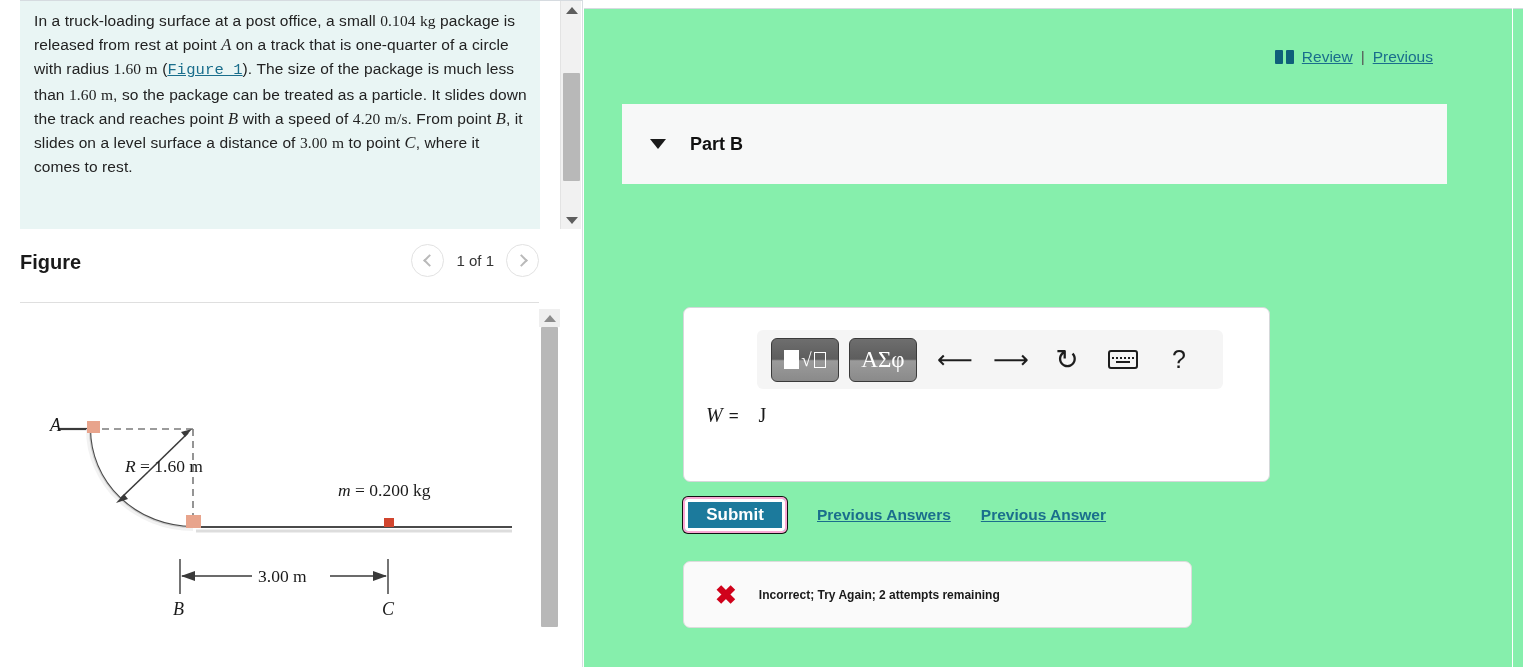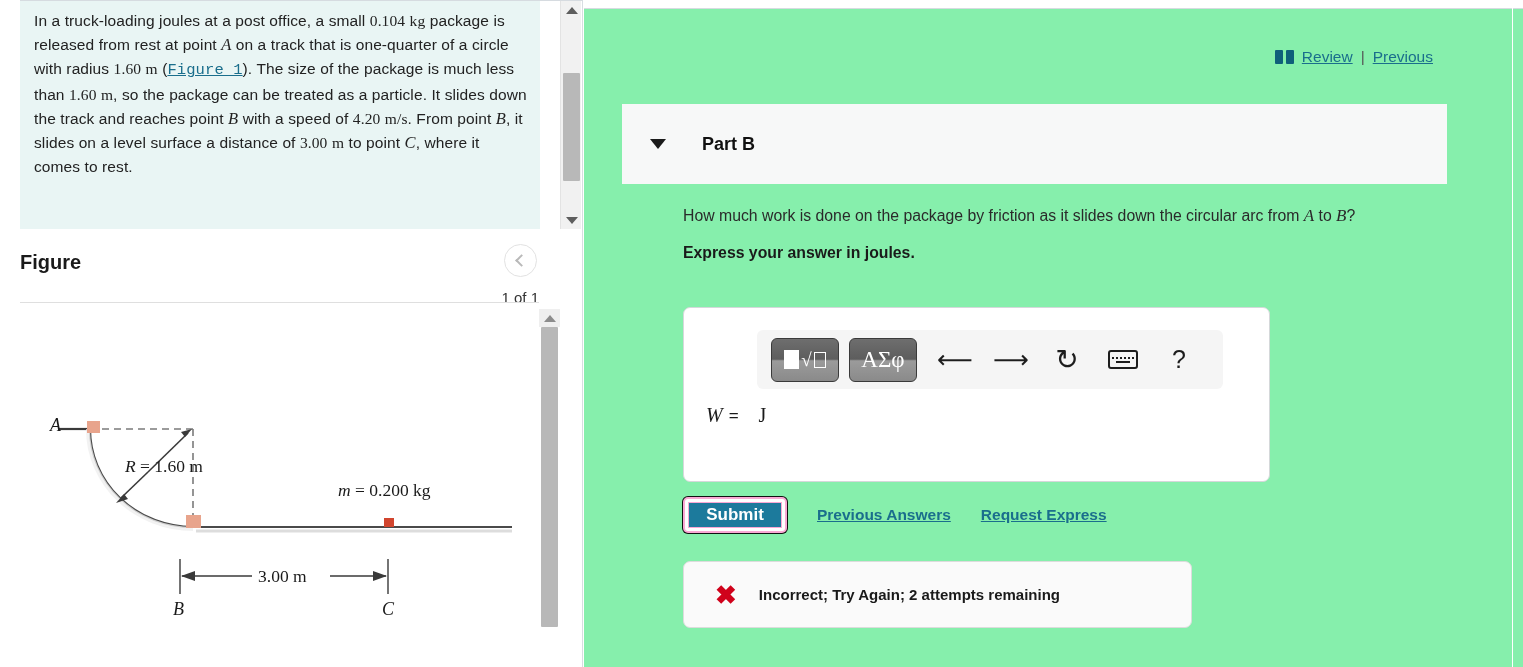--- a/index.html
+++ b/index.html
@@ -50,21 +50,21 @@
   .tri-dn { width:0;height:0;border-left:6px solid transparent;border-right:6px solid transparent;border-top:7px solid #5e5e5e;}
   .sb-problem { left:560px; top:1px; height:228px; }
   .sb-figure  { left:539px; top:309px; height:358px; background:#fff; border-left:none;}
 
   
   .figure-header {
     position:absolute; left:20px; top:236px; width:519px; height:52px;
     display:flex; align-items:center;
   }
   .figure-title { font-size:20px; font-weight:bold; color:#1a1a1a; }
-  .fig-nav { position:absolute; right:0; top:8px; display:flex; align-items:center; gap:12px;flex-direction:column;}
+  .fig-nav { position:absolute; right:0; top:8px; display:flex; align-items:center; gap:12px;}
   .nav-circle {
     width:33px;height:33px;border-radius:50%; border:1px solid #e2e2e2;
     display:flex;align-items:center;justify-content:center; background:#fff; cursor:pointer;
   }
   .chev { width:9px;height:9px;border-top:2px solid #b9b9b9;border-right:2px solid #b9b9b9; }
   .chev.left { transform: rotate(-135deg); margin-left:3px;}
   .chev.right{ transform: rotate(45deg); margin-right:3px;}
   .fig-count { font-size:15px; color:#333; }
   .figure-rule { position:absolute; left:20px; top:302px; width:519px; height:1px; background:#dfdfdf;}
 
@@ -84,21 +84,21 @@
   .book-icon { display:inline-block; width:19px; height:14px; position:relative; }
   .book-icon .bl, .book-icon .br {
     position:absolute; top:0; width:8px; height:14px; background:#0f5f7a; border-radius:1px;
   }
   .book-icon .bl { left:0; } .book-icon .br { right:0; }
   .link { color:#1a6e8c; text-decoration:underline; cursor:pointer; }
   .sep { color:#555; }
 
   .part-header {
     position:absolute; left:38px; top:96px; width:825px; height:80px;
-    background:#f7f8f8; display:flex; align-items:center; padding-left:28px; gap:36px;
+    background:#f7f8f8; display:flex; align-items:center; padding-left:28px; gap:24px;
   }
   .caret-down { width:0;height:0;border-left:8px solid transparent;border-right:8px solid transparent;border-top:10px solid #1b1b1b; cursor:pointer;}
   .part-title { font-size:18px; font-weight:bold; color:#111; }
   .q-block { position:absolute; left:99px; top:196px; width:770px; }
   .q-text { font-size:15.8px; line-height:23.5px; color:#2a2a2a;}
   .q-text .mathvar { font-family:"Liberation Serif", serif; font-style:italic; font-size:17px;}
   .q-express { margin-top:16px; font-size:15.8px; font-weight:bold; color:#1a1a1a;}
 
   .answer-card {
     position:absolute; left:99px; top:299px; width:587px; height:175px;
@@ -137,44 +137,44 @@
   .ans-input {
     width:459px; height:55px; border:1px solid #3f7f9c; background:#fff;
     font-family:"Liberation Serif", serif; font-size:30px; color:#3a3a3a;
     padding-left:9px; outline:none;
   }
   .unit { font-family:"Liberation Serif", serif; font-size:20px; color:#1a1a1a; margin-left:10px;}
 
   .submit-row { position:absolute; left:99px; top:489px; display:flex; align-items:center; gap:30px;}
   .submit-btn {
     width:104px;height:36px; background:#1c7a9c; color:#fff; font-size:17px; font-weight:bold;
-    border:6px solid #f9a8d4; border-radius:5px; outline:3px solid #fff; outline-offset:-5px;
+    border:2px solid #f9a8d4; border-radius:5px; outline:3px solid #fff; outline-offset:-5px;
     box-shadow:0 0 0 1px #111; display:flex;align-items:center;justify-content:center; cursor:pointer;
   }
   .sub-link { color:#1a6e8c; text-decoration:underline; font-size:15.5px; font-weight:bold; cursor:pointer;}
   .feedback-box {
     position:absolute; left:99px; top:553px; width:509px; height:67px;
     border:1px solid #dcdcdc; border-radius:7px; background:#fafafa;
     display:flex; align-items:center; padding-left:31px; gap:22px;
   }
   .x-mark { color:#d0021b; font-size:26px; font-weight:bold; line-height:1;}
-  .feedback-text { font-size:15px; font-weight:bold; color:#1a1a1a;}
+  .feedback-text { font-size:12px; font-weight:bold; color:#1a1a1a;}
   .rp-rightline { position:absolute; left:1512px; top:0; width:1px; height:667px; background:#fff;}
 </style>
 </head>
 <body>
 
 <div class="page">
 
   <div class="left-panel">
     <div class="topline"></div>
 
     <div class="problem-box">
       <div class="problem-text">
-        <span>In a truck-loading joules at a post office, a small</span>
+        <span>In a truck-loading surface at a post office, a small</span>
         <span class="mathup">0.104</span>
         <span class="mathup">kg</span><span> package is released from rest at point </span><span class="mathvar">A</span><span> on a track that is one-quarter of a circle with radius </span><span class="mathup">1.60</span> <span class="mathup">m</span><span> (</span><span class="figlink">Figure 1</span><span>). The size of the package is much less than </span><span class="mathup">1.60</span> <span class="mathup">m</span><span>, so the package can be treated as a particle. It slides down the track and reaches point </span><span class="mathvar">B</span><span> with a speed of </span><span class="mathup">4.20</span> <span class="mathup">m/s</span><span>. From point </span><span class="mathvar">B</span><span>, it slides on a level surface a distance of </span><span class="mathup">3.00</span> <span class="mathup">m</span><span> to point </span><span class="mathvar">C</span><span>, where it comes to rest.</span>
       </div>
     </div>
 
     <div class="sb sb-problem">
       <div class="arrow" style="top:0">
           <div class="tri-up"></div>
         </div>
       <div class="thumb" style="top:72px;height:108px;"></div>
@@ -264,26 +264,20 @@
       <span class="link">Review</span>
       <span class="sep">|</span>
       <span class="link">Previous</span>
     </div>
 
     <div class="part-header">
       <div class="caret-down"></div>
       <div class="part-title">Part B</div>
     </div>
 
-    <div class="q-block">
-      <div class="q-text">
-        <span>How much work is done on the package by friction as it slides down the circular arc from </span><span class="mathvar">A</span><span> to </span><span class="mathvar">B</span><span>?</span>
-      </div>
-      <div class="q-express">Express your answer in joules.</div>
-    </div>
 
     <div class="answer-card">
       <div class="mathbar">
         <div class="mb-btn">
           <span class="tmpl">
             <span class="sq"></span>
               <span class="rootwrap">√</span>
               <span class="box2"></span>
           </span>
         </div>
@@ -312,21 +306,21 @@
       <div class="ans-row">
         <span class="w-label">W</span>
         <span class="eq">=</span>
         <span class="unit">J</span>
       </div>
     </div>
 
     <div class="submit-row">
       <div class="submit-btn">Submit</div>
       <span class="sub-link">Previous Answers</span>
-      <span class="sub-link">Request Express</span>
+      <span class="sub-link">Previous Answer</span>
     </div>
 
     <div class="feedback-box">
       <span class="x-mark">✖</span>
       <span class="feedback-text">Incorrect; Try Again; 2 attempts remaining</span>
     </div>
 
   </div>
 
   <div class="rp-rightline"></div>

